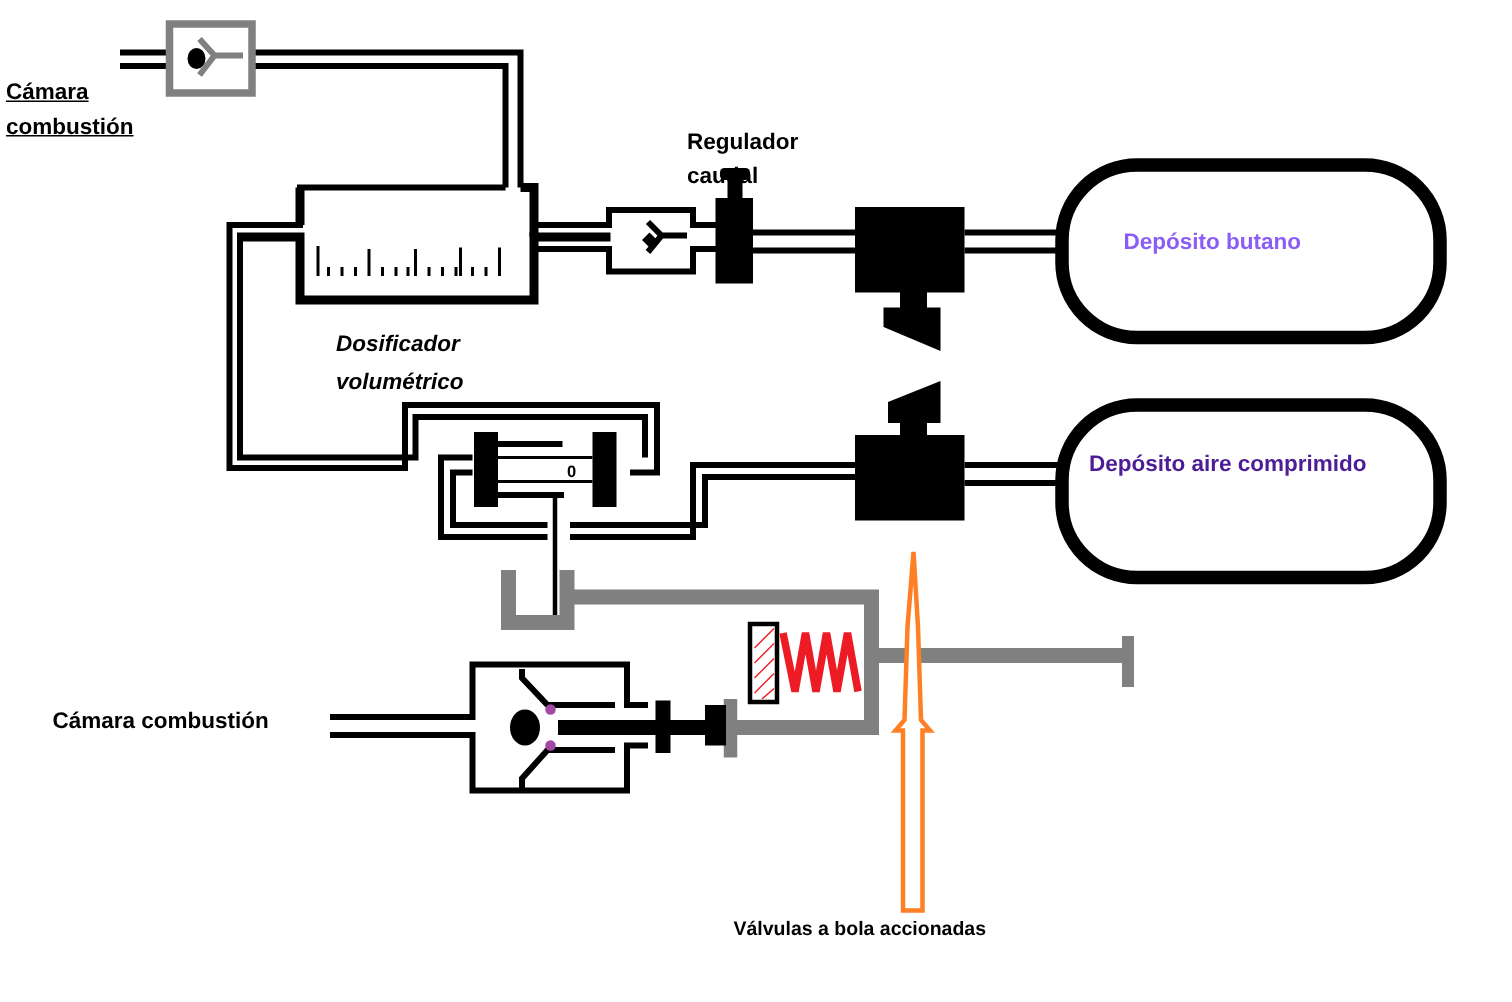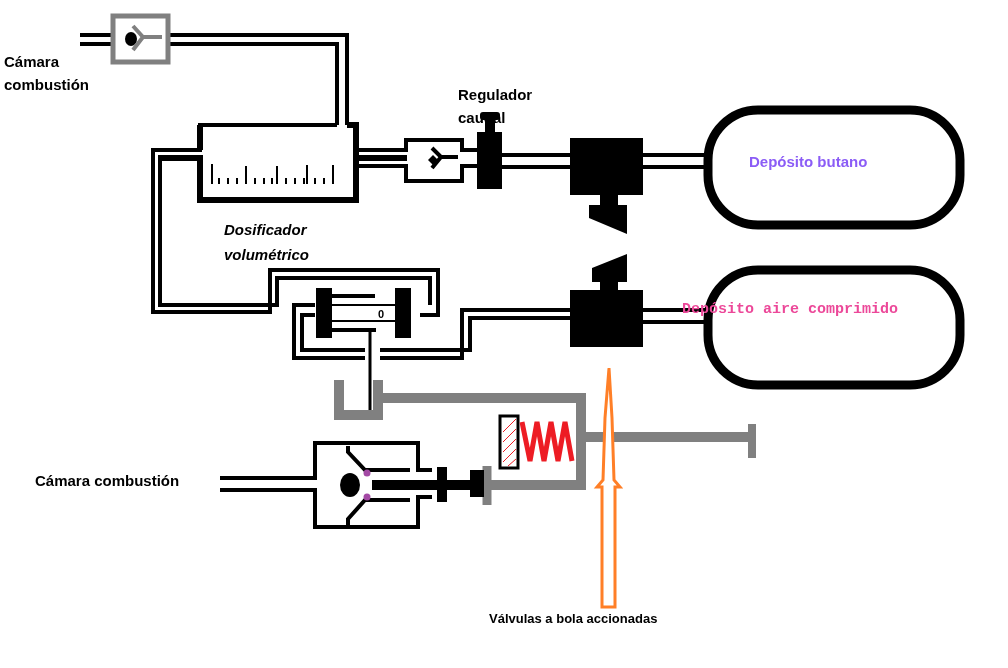--- a/index.html
+++ b/index.html
@@ -147,34 +147,34 @@
   <rect x="372" y="480" width="110" height="10" fill="#000"></rect>
   <rect x="437" y="467" width="10" height="35" fill="#000"></rect>
   <rect x="470" y="470" width="14" height="27" fill="#000"></rect>
   <ellipse cx="350" cy="485" rx="10" ry="12" fill="#000"></ellipse>
   <circle cx="367" cy="473" r="3.5" fill="#a349a4"></circle>
   <circle cx="367" cy="497" r="3.5" fill="#a349a4"></circle>
 
   <polygon points="609,368 605,418 603,480 597,487 602,487 602,607 615,607 615,487 620,487 614,480 612,418" fill="#fff" stroke="#ff7f27" stroke-width="3"></polygon>
 </svg>
 
-<div class="lbl" style="left:4px; top:50px;">
+<div class="lbl" style="left:4px; top:50px;text-decoration:underline;">
   <div>Cámara</div>
   <div>combustión</div>
 </div>
 
 <div class="lbl" style="left:458px; top:57px;margin-top:26px;">
   <div>Regulador</div>
   <div>caudal</div>
 </div>
 
 <div class="lbl" style="left:224px; top:218px;font-style:italic;">
   <div>Dosificador</div>
   <div style="margin-top:2px;">volumétrico</div>
 </div>
 
 <div class="lbl" style="left:749px; top:150px; color:#8b5cf6;">Depósito butano</div>
 
-<div class="lbl" style="left:682px; top:298px; color:#ec4899;font-family:Liberation Mono, monospace;">Depósito aire comprimido</div>
+<div class="lbl" style="left:726px; top:298px; color:#4c1d95;">Depósito aire comprimido</div>
 
 <div class="lbl" style="left:35px; top:469px;">Cámara combustión</div>
 
 <div class="lbl small" style="left:489px; top:607px;">Válvulas a bola accionadas</div>
 
 </body></html>

